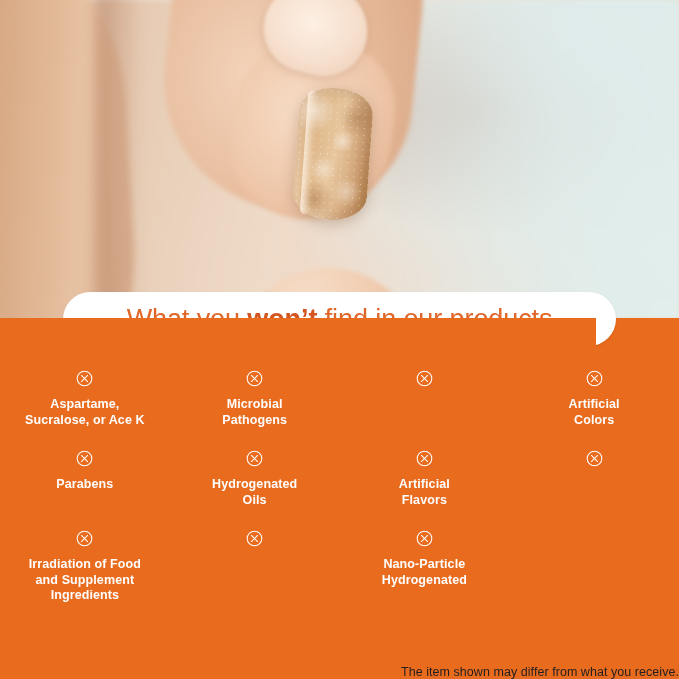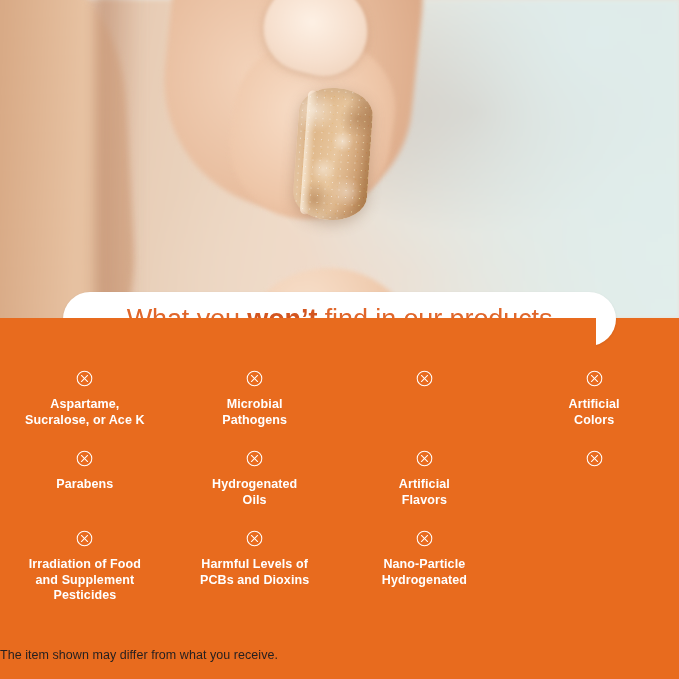--- a/index.html
+++ b/index.html
@@ -186,23 +186,23 @@
     font-weight: bold;
     line-height: 15.5px;
     color: #ffffff;
     text-align: center;
     letter-spacing: .1px;
     white-space: pre-line;
   }
 
   .footnote {
     position: absolute;
-    left: 0; top: 330px;
+    left: 0; top: 347px;
     width: 679px;
-    text-align: left;
+    text-align: right;
     font-size: 12.5px;
     color: #231f20;
     letter-spacing: .05px;
   }
 </style>
 </head>
 <body>
 
 <div class="canvas">
 
@@ -294,30 +294,28 @@
           </svg>
         </div>
         <div class="cell">
           <svg class="x-icon" viewBox="0 0 20 20">
             <circle cx="10" cy="10" r="8.6" fill="none" stroke="#ffffff" stroke-width="1.2"></circle>
             <line x1="6.4" y1="6.4" x2="13.6" y2="13.6" stroke="#ffffff" stroke-width="1.2" stroke-linecap="round"></line>
             <line x1="13.6" y1="6.4" x2="6.4" y2="13.6" stroke="#ffffff" stroke-width="1.2" stroke-linecap="round"></line>
           </svg>
           <div class="cell-label">Irradiation of Food
 and Supplement
-Pesticides</div>
-        </div>
-        <div class="cell">
-          <svg class="x-icon" viewBox="0 0 20 20">
-            <circle cx="10" cy="10" r="8.6" fill="none" stroke="#ffffff" stroke-width="1.2"></circle>
-            <line x1="6.4" y1="6.4" x2="13.6" y2="13.6" stroke="#ffffff" stroke-width="1.2" stroke-linecap="round"></line>
-            <line x1="13.6" y1="6.4" x2="6.4" y2="13.6" stroke="#ffffff" stroke-width="1.2" stroke-linecap="round"></line>
-          </svg>
-          <div class="cell-label">Harmful Levels of
-PCBs and Dioxins</div>
+Ingredients</div>
+        </div>
+        <div class="cell">
+          <svg class="x-icon" viewBox="0 0 20 20">
+            <circle cx="10" cy="10" r="8.6" fill="none" stroke="#ffffff" stroke-width="1.2"></circle>
+            <line x1="6.4" y1="6.4" x2="13.6" y2="13.6" stroke="#ffffff" stroke-width="1.2" stroke-linecap="round"></line>
+            <line x1="13.6" y1="6.4" x2="6.4" y2="13.6" stroke="#ffffff" stroke-width="1.2" stroke-linecap="round"></line>
+          </svg>
         </div>
         <div class="cell">
           <svg class="x-icon" viewBox="0 0 20 20">
             <circle cx="10" cy="10" r="8.6" fill="none" stroke="#ffffff" stroke-width="1.2"></circle>
             <line x1="6.4" y1="6.4" x2="13.6" y2="13.6" stroke="#ffffff" stroke-width="1.2" stroke-linecap="round"></line>
             <line x1="13.6" y1="6.4" x2="6.4" y2="13.6" stroke="#ffffff" stroke-width="1.2" stroke-linecap="round"></line>
           </svg>
           <div class="cell-label">Nano-Particle
 Hydrogenated</div>
         </div>

